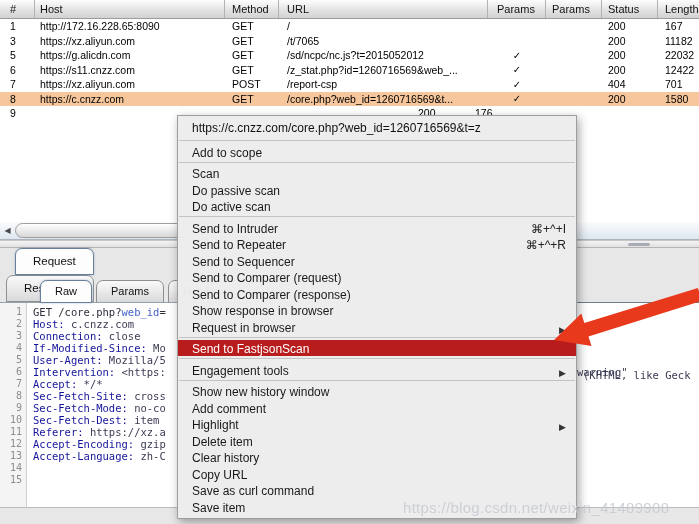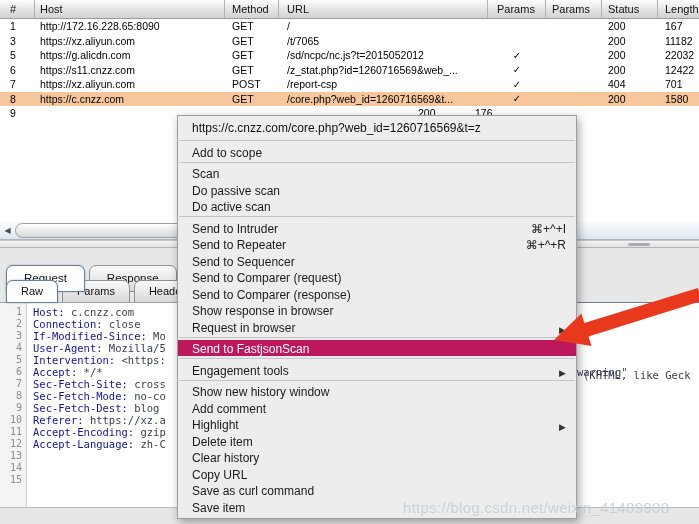--- a/index.html
+++ b/index.html
@@ -33,22 +33,22 @@
     background:linear-gradient(#fbfcfe,#dde7f0);border-bottom:1px solid #aeb4ba;box-sizing:border-box;}
   .scroll-arrow{position:absolute;left:0;top:0;width:15px;height:17px;text-align:center;line-height:17px;font-size:8px;color:#4a4a4a;}
   .scroll-thumb{position:absolute;left:15px;top:1px;width:325px;height:15px;border-radius:8px;
     background:linear-gradient(#ffffff,#d7d7d7);border:1px solid #9f9f9f;box-sizing:border-box;}
   
   .splitter{position:absolute;left:0;top:240px;width:699px;height:8px;
     background:linear-gradient(#f3f3f3,#e2e2e2);border-top:1px solid #c6c6c6;border-bottom:1px solid #b4b4b4;box-sizing:border-box;}
   .grip{position:absolute;left:628px;top:2px;width:22px;height:3px;border-radius:2px;background:#a8adb5;}
   
   .tabrow{position:absolute;left:6px;display:flex;align-items:flex-end;}
-  .tabrow1{top:264px;height:28px;}
-  .tabrow2{top:279px;height:24px;}
+  .tabrow1{top:248px;height:28px;flex-direction:column;}
+  .tabrow2{top:279px;height:24px;padding-left:34px;}
   .tab{border:1px solid #8f8f8f;border-radius:7px 7px 0 0;margin-right:4px;
     background:linear-gradient(#fafafa,#d9d9d9);color:#111;white-space:nowrap;box-sizing:border-box;position:relative;}
   .tabrow1 .tab{font-size:11.5px;line-height:25px;padding:0 17px;height:27px;}
   .tabrow2 .tab{font-size:11px;line-height:21px;padding:0 14px;height:23px;}
   .tab.sel{background:#fdfdfd;border-color:#69809a;z-index:2;box-shadow:0 0 2px rgba(90,120,160,.5);}
   .tabline{position:absolute;left:0;top:302px;width:699px;height:1px;background:#98a0a8;}
   .tabgroove{position:absolute;left:578px;top:302px;width:121px;height:9px;
     background:linear-gradient(#eef4fa,#dbe7f2);border-top:1px solid #6f7d8a;border-bottom:1px solid #8b98a5;box-sizing:border-box;}
   
   .editor{position:absolute;left:0;top:303px;width:699px;height:205px;background:#ffffff;border-bottom:1px solid #bbbbbb;box-sizing:border-box;}
@@ -64,21 +64,21 @@
   .frag{position:absolute;font-family:"DejaVu Sans Mono",monospace;font-size:10.5px;line-height:12px;color:#3c3c55;white-space:pre;}
   
   .menu{position:absolute;left:177px;top:115px;width:400px;z-index:10;
     background:rgba(237,237,237,.98);border:1px solid #9e9e9e;box-shadow:2px 3px 9px rgba(0,0,0,.35);
     padding:3px 0;box-sizing:border-box;font-size:12px;color:#1a1a1a;}
   .menu-title{height:19px;line-height:18px;padding:0 14px;white-space:nowrap;overflow:hidden;color:#111;}
   .menu-item{height:16.5px;display:flex;align-items:flex-end;padding:0 10px 0 14px;white-space:nowrap;}
   .menu-item .lbl{flex:0 0 auto;}
   .menu-item .sc{margin-left:auto;color:#222;}
   .menu-item .sub{margin-left:auto;font-size:9px;color:#333;}
-  .menu-item.hl{background:#be185d;color:#fff;}
+  .menu-item.hl{background:#b91c1c;color:#fff;}
   .menu-sep{height:1px;background:#c3c3c3;margin:2px 1px;}
   
   .arrow-svg{position:absolute;left:542px;top:288px;z-index:20;pointer-events:none;}
   .watermark{position:absolute;left:403px;top:499px;z-index:30;font-size:15px;color:#c7cad2;opacity:.85;letter-spacing:.3px;white-space:nowrap;}
 </style>
 </head>
 <body>
 
 <div class="table-panel">
   <div class="thead" id="thead">
@@ -197,29 +197,30 @@
       <div class="gnum">8</div>
       <div class="gnum">9</div>
       <div class="gnum">10</div>
       <div class="gnum">11</div>
       <div class="gnum">12</div>
       <div class="gnum">13</div>
       <div class="gnum">14</div>
       <div class="gnum">15</div>
     </div>
   <div class="code" id="code">
+      <div class="cline"><span class="p">GET /core.php?</span><span class="hlp">web_id</span><span class="p">=</span></div>
       <div class="cline"><span class="k">Host:</span><span class="v"> c.cnzz.com</span></div>
       <div class="cline"><span class="k">Connection:</span><span class="v"> close</span></div>
       <div class="cline"><span class="k">If-Modified-Since:</span><span class="v"> Mo</span></div>
       <div class="cline"><span class="k">User-Agent:</span><span class="v"> Mozilla/5</span></div>
       <div class="cline"><span class="k">Intervention:</span><span class="v"> &lt;https:</span></div>
       <div class="cline"><span class="k">Accept:</span><span class="v"> */*</span></div>
       <div class="cline"><span class="k">Sec-Fetch-Site:</span><span class="v"> cross</span></div>
       <div class="cline"><span class="k">Sec-Fetch-Mode:</span><span class="v"> no-co</span></div>
-      <div class="cline"><span class="k">Sec-Fetch-Dest:</span><span class="v"> blog</span></div>
+      <div class="cline"><span class="k">Sec-Fetch-Dest:</span><span class="v"> item</span></div>
       <div class="cline"><span class="k">Referer:</span><span class="v"> https://xz.a</span></div>
       <div class="cline"><span class="k">Accept-Encoding:</span><span class="v"> gzip</span></div>
       <div class="cline"><span class="k">Accept-Language:</span><span class="v"> zh-C</span></div>
       <div class="cline"></div>
       <div class="cline"></div>
     </div>
   <div id="frags">
       <div class="frag" style="left: 583px; top: 66px;">(KHTML, like Geck</div>
       <div class="frag" style="left: 577px; top: 63px;">warning"</div>
     </div>

